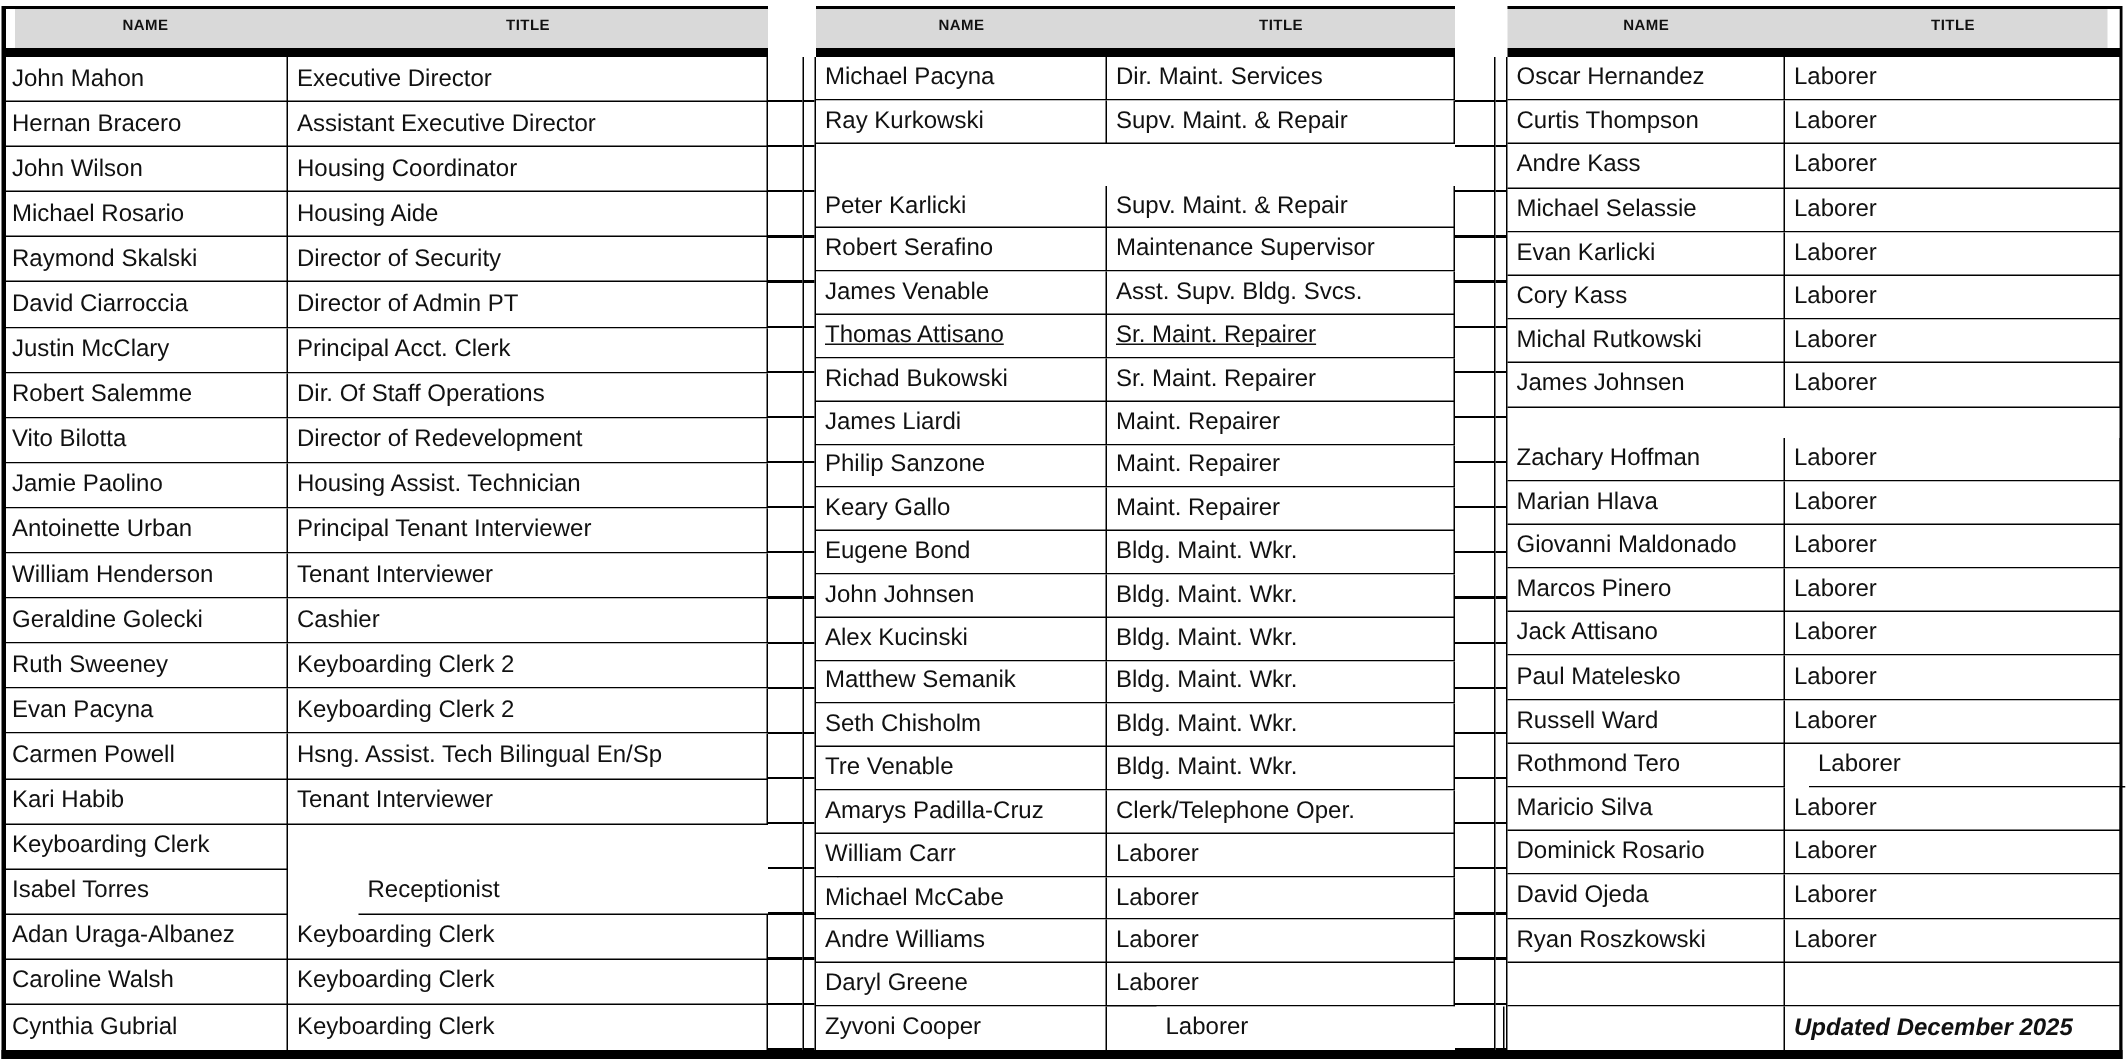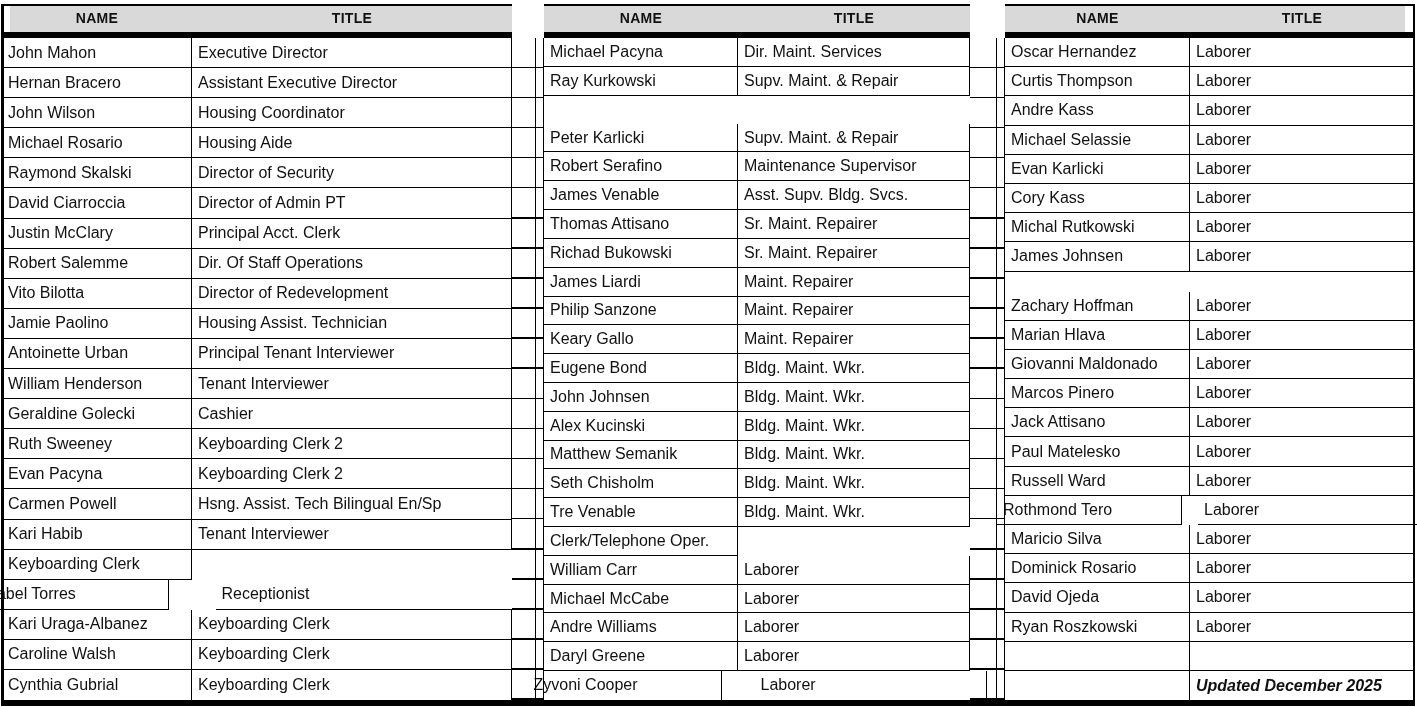--- a/index.html
+++ b/index.html
@@ -1,23 +1,23 @@
 <!DOCTYPE html>
 <html><head>
 <meta charset="utf-8">
 <style>
   html,body{margin:0;padding:0;background:#ffffff;}
   body{font-family:"Liberation Sans",sans-serif;color:#111;}
   #canvas{position:relative;width:1417px;height:707px;background:#fff;overflow:hidden;}
 
   .group{position:absolute;top:4px;display:flex;flex-direction:column;}
   .ghead{position:relative;height:27.5px;display:grid;align-items:center;background:#d9d9d9;}
-  .ghead .hlabel{font-weight:bold;font-size:14px;text-align:center;letter-spacing:.3px;}
+  .ghead .hlabel{font-weight:bold;font-size:10px;text-align:center;letter-spacing:.3px;}
   .gbar{height:6.5px;background:#000;}
-  .grows{display:flex;flex-direction:column;height:662px;align-items:center;}
+  .grows{display:flex;flex-direction:column;height:662px;}
   .row{flex:1 1 0;display:grid;min-height:0;}
   .cell{display:flex;align-items:center;box-sizing:border-box;border-right:1.5px solid #000;border-bottom:1.5px solid #000;font-size:16px;padding:0 4px 0 6px;white-space:nowrap;overflow:hidden;background:#fff;}
   .row:last-child .cell{border-bottom:none;}
   .cell.note{font-style:italic;font-weight:700;}
 
   .spacer{position:absolute;top:38px;height:662px;box-sizing:border-box;border-right:1.5px solid #000;
           background:repeating-linear-gradient(to bottom, transparent 0px, transparent 28.59px, #000 28.59px, #000 30.0909px);}
   .topline{position:absolute;top:4px;height:1.5px;background:#000;}
   .vline{position:absolute;background:#000;}
   .bottombar{position:absolute;left:1px;width:1414px;top:699.5px;height:6.5px;background:#000;}
@@ -105,21 +105,21 @@
             <div class="cell">Tenant Interviewer</div>
           </div>
           <div class="row" style="grid-template-columns: 190px 320px;">
             <div class="cell">Keyboarding Clerk</div>
           </div>
           <div class="row" style="grid-template-columns: 190px 320px; gap: 47px;">
             <div class="cell">Isabel Torres</div>
             <div class="cell">Receptionist</div>
           </div>
           <div class="row" style="grid-template-columns: 190px 320px;">
-            <div class="cell">Kari Uraga-Albanez</div>
+            <div class="cell">Adan Uraga-Albanez</div>
             <div class="cell">Keyboarding Clerk</div>
           </div>
           <div class="row" style="grid-template-columns: 190px 320px;">
             <div class="cell">Caroline Walsh</div>
             <div class="cell">Keyboarding Clerk</div>
           </div>
           <div class="row" style="grid-template-columns: 190px 320px;">
             <div class="cell">Cynthia Gubrial</div>
             <div class="cell">Keyboarding Clerk</div>
           </div>
@@ -145,21 +145,21 @@
             <div class="cell">Supv. Maint. &amp; Repair</div>
           </div>
           <div class="row" style="grid-template-columns: 194px 232px;">
             <div class="cell">Robert Serafino</div>
             <div class="cell">Maintenance Supervisor</div>
           </div>
           <div class="row" style="grid-template-columns: 194px 232px;">
             <div class="cell">James Venable</div>
             <div class="cell">Asst. Supv. Bldg. Svcs.</div>
           </div>
-          <div class="row" style="grid-template-columns: 194px 232px;">
+          <div class="row" style="grid-template-columns: 194px 232px; text-decoration: underline;">
             <div class="cell">Thomas Attisano</div>
             <div class="cell">Sr. Maint. Repairer</div>
           </div>
           <div class="row" style="grid-template-columns: 194px 232px;">
             <div class="cell">Richad Bukowski</div>
             <div class="cell">Sr. Maint. Repairer</div>
           </div>
           <div class="row" style="grid-template-columns: 194px 232px;">
             <div class="cell">James Liardi</div>
             <div class="cell">Maint. Repairer</div>
@@ -190,20 +190,21 @@
           </div>
           <div class="row" style="grid-template-columns: 194px 232px;">
             <div class="cell">Seth Chisholm</div>
             <div class="cell">Bldg. Maint. Wkr.</div>
           </div>
           <div class="row" style="grid-template-columns: 194px 232px;">
             <div class="cell">Tre Venable</div>
             <div class="cell">Bldg. Maint. Wkr.</div>
           </div>
           <div class="row" style="grid-template-columns: 194px 232px;">
+            <div class="cell">Amarys Padilla-Cruz</div>
             <div class="cell">Clerk/Telephone Oper.</div>
           </div>
           <div class="row" style="grid-template-columns: 194px 232px;">
             <div class="cell">William Carr</div>
             <div class="cell">Laborer</div>
           </div>
           <div class="row" style="grid-template-columns: 194px 232px;">
             <div class="cell">Michael McCabe</div>
             <div class="cell">Laborer</div>
           </div>

